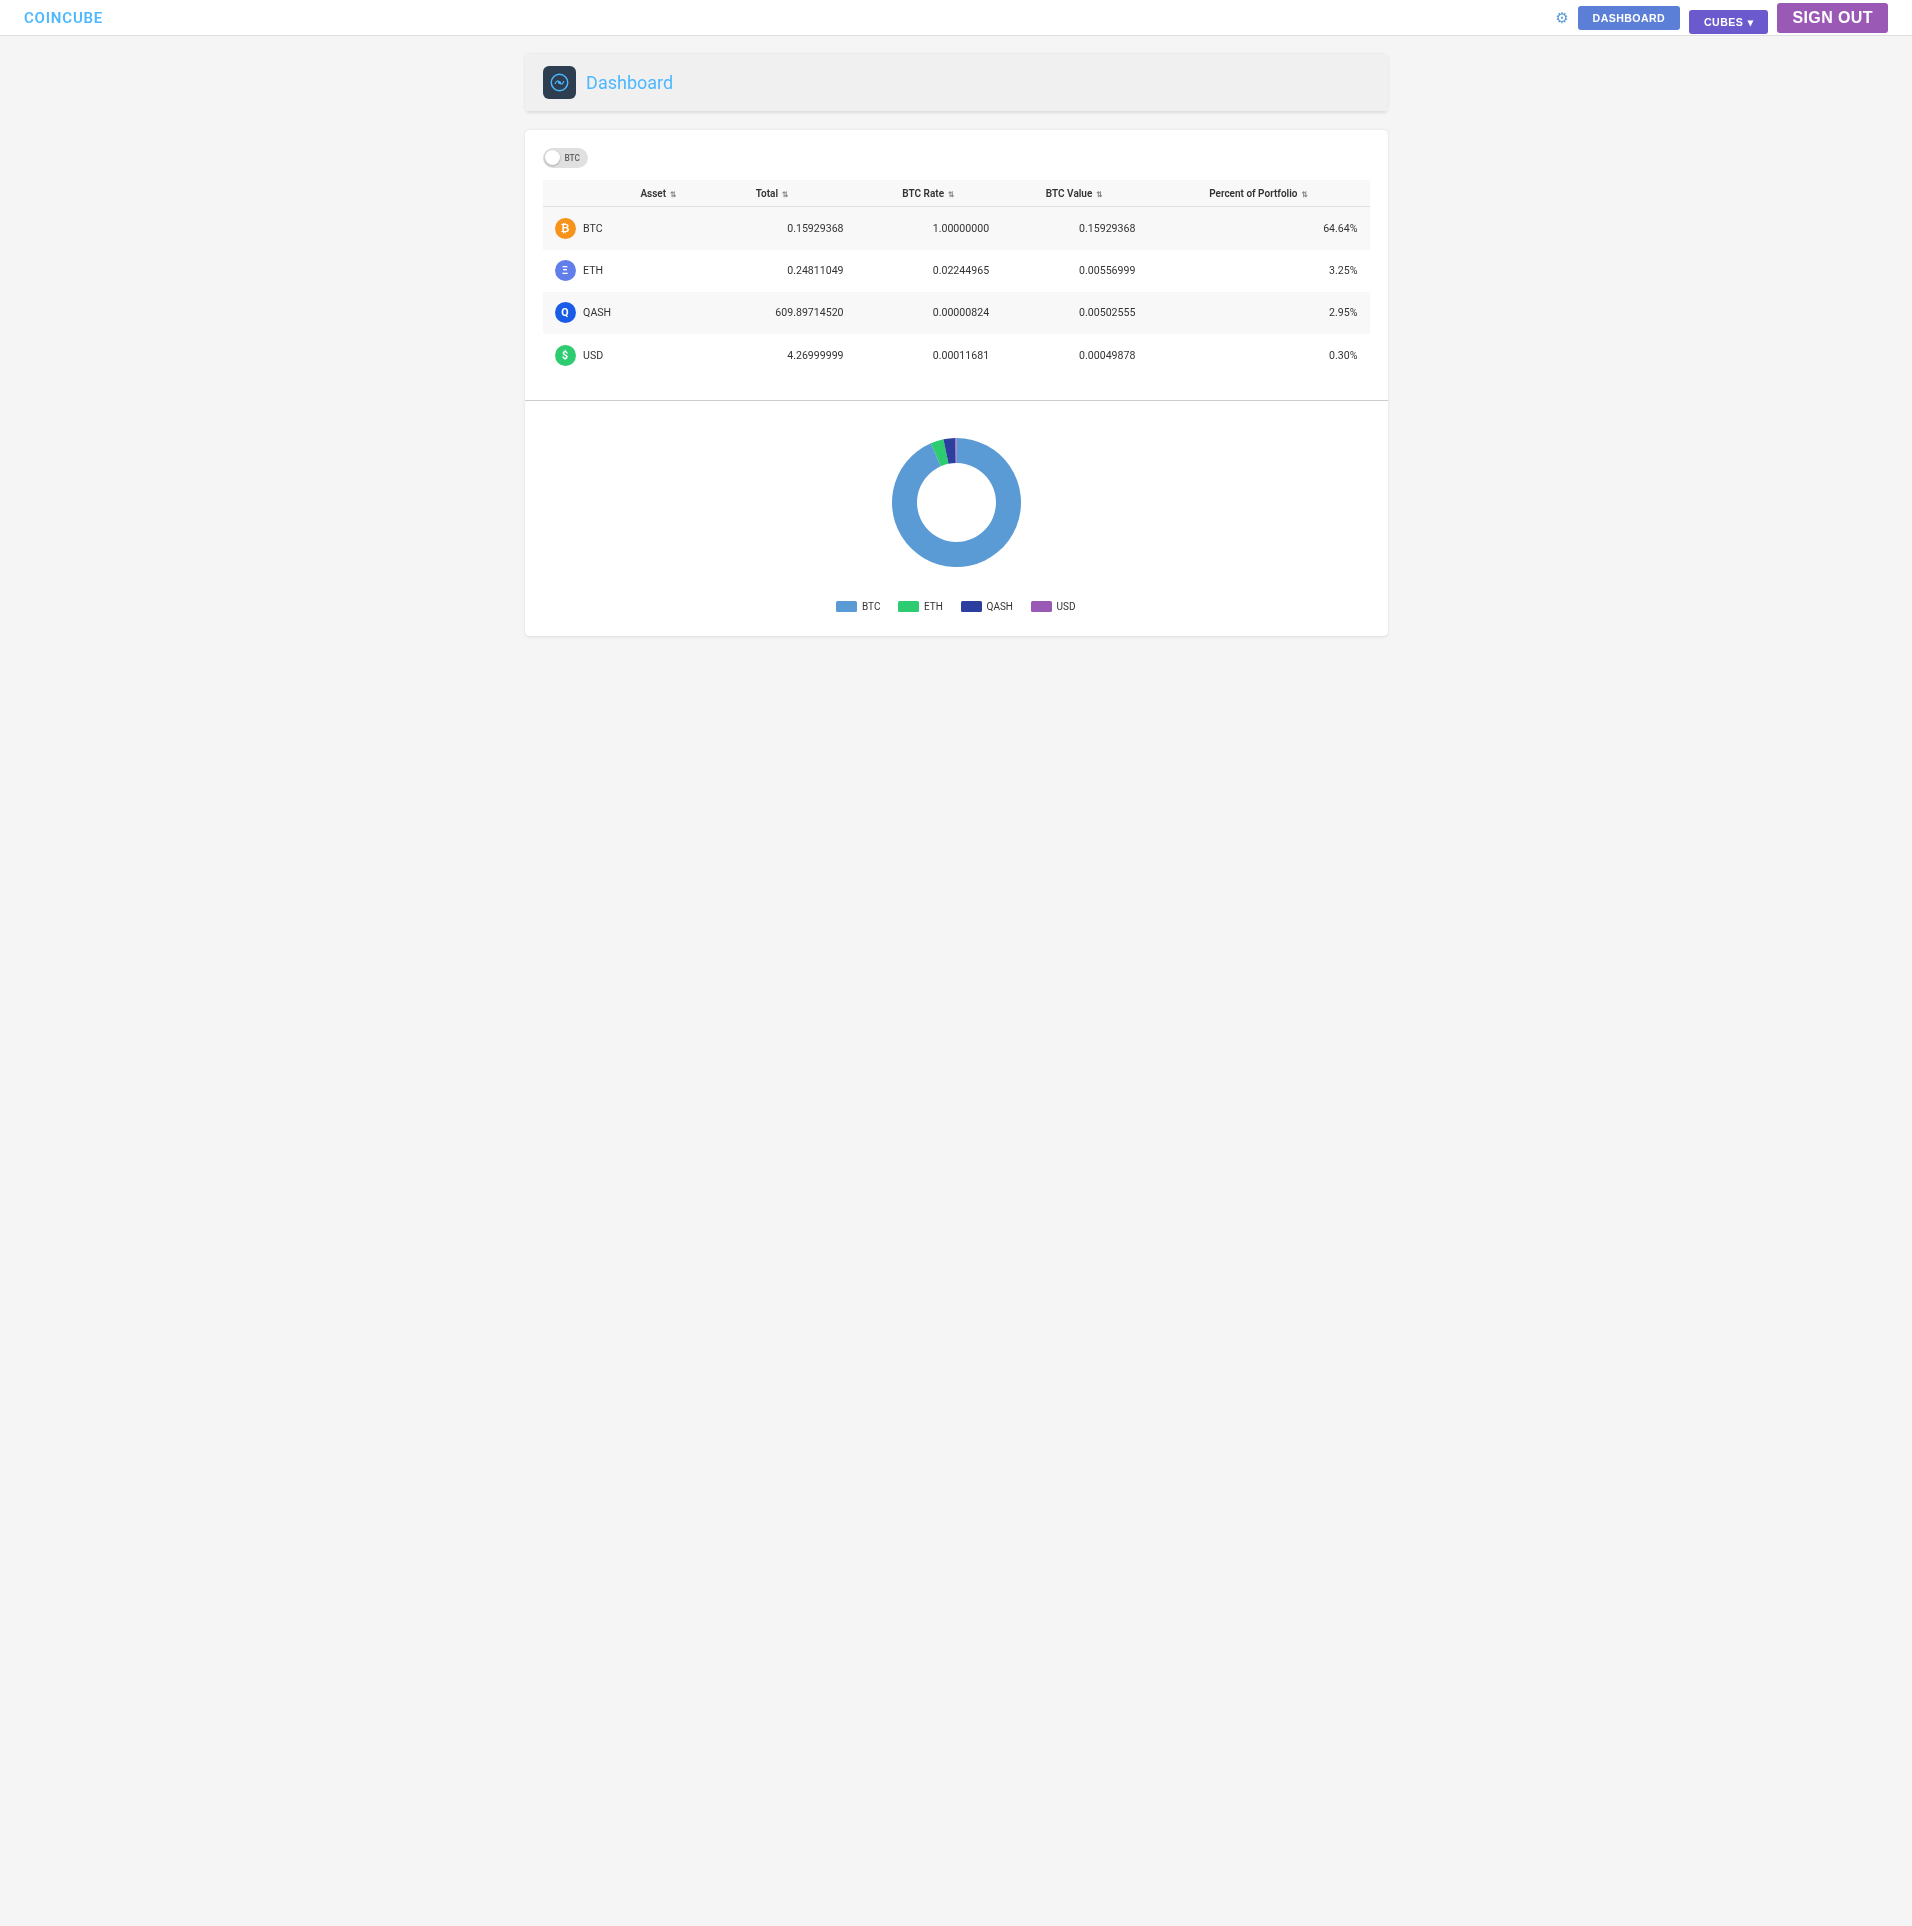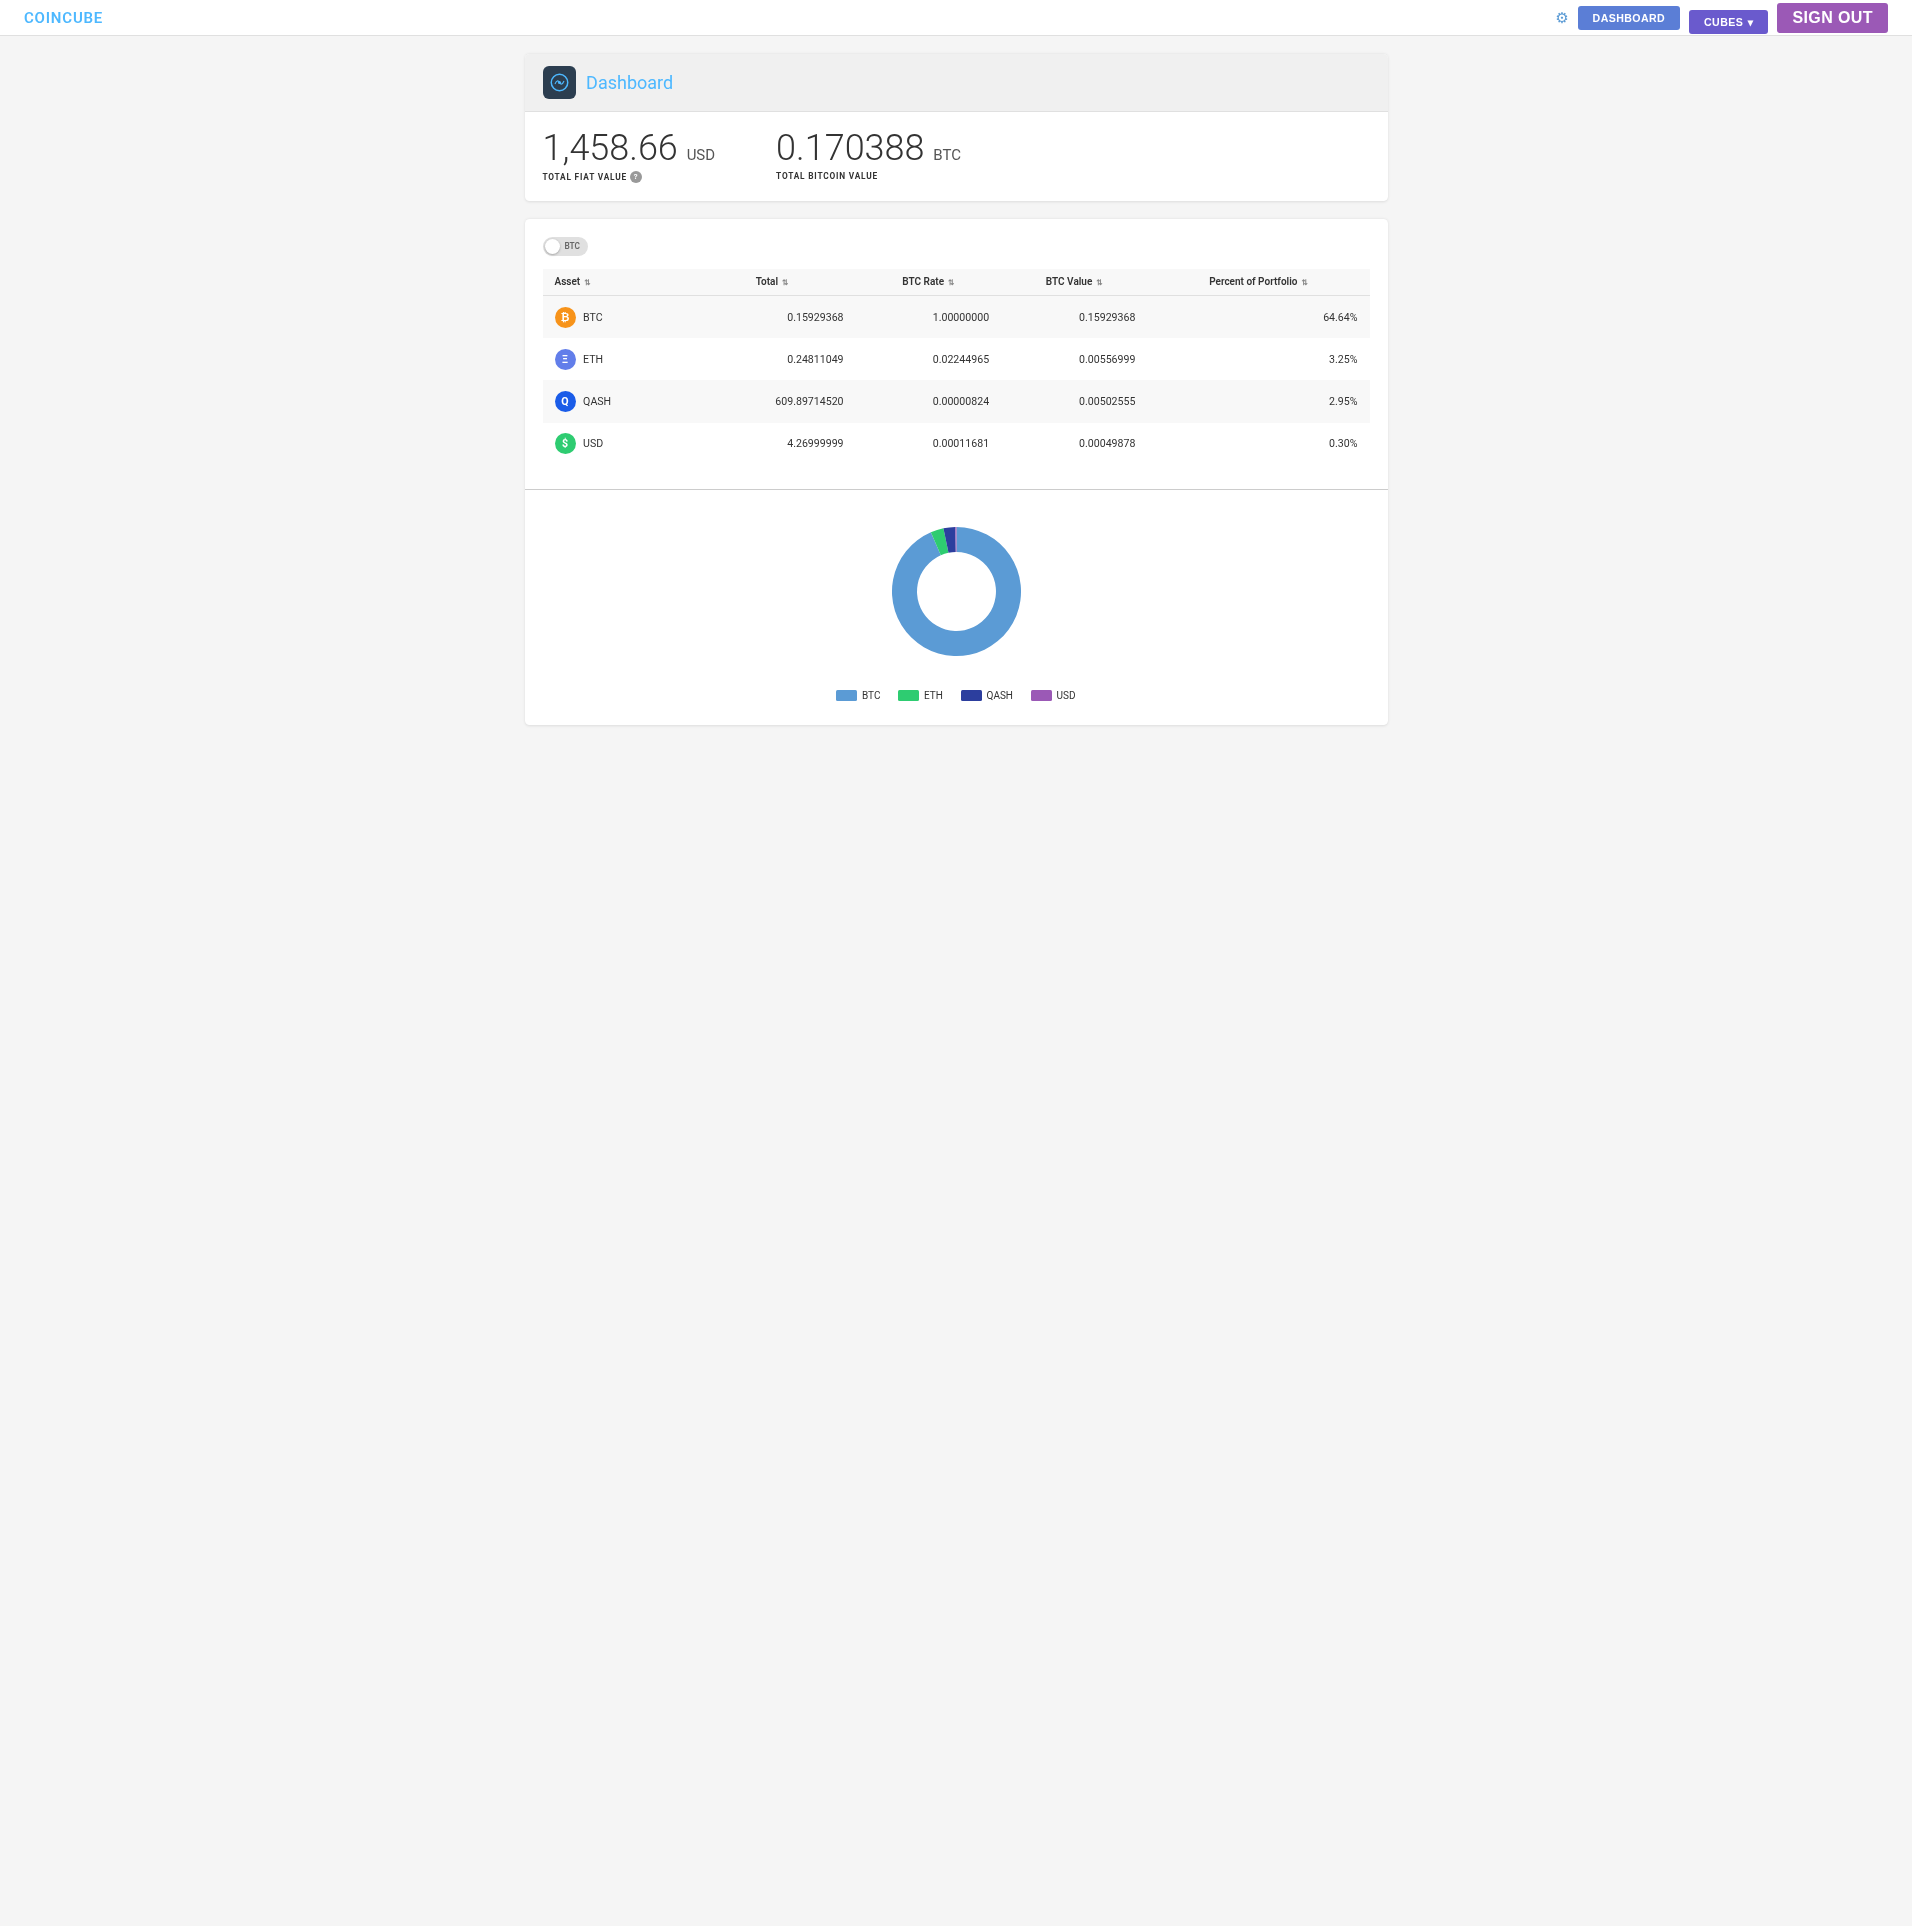--- a/index.html
+++ b/index.html
@@ -188,21 +188,21 @@
     }
     .portfolio-table th {
       text-align: center;
       font-size: 10px;
       font-weight: 600;
       color: #333;
       padding: 7.6px 12px;
       border-bottom: 0.8px solid #e0e0e0;
     }
     .portfolio-table th:first-child {
-      text-align: left;
+      text-align: right;
     }
     .portfolio-table td {
       padding: 10.6px 12px;
       font-size: 10.6px;
       text-align: right;
     }
     .portfolio-table td:first-child {
       text-align: left;
     }
     .portfolio-table tr:nth-child(odd) {
@@ -302,43 +302,20 @@
   <div class="card">
     <div class="card-header">
       <div class="card-icon card-icon-dashboard">
         <svg width="21" height="21" viewBox="0 0 28 28" fill="none">
           <circle cx="14" cy="14" r="11" stroke="#4db8ff" stroke-width="2" fill="none"></circle>
           <path d="M8 16 Q11 9 14 14 Q17 19 20 12" stroke="#4db8ff" stroke-width="1.5" fill="none"></path>
           <circle cx="14" cy="14" r="2" fill="#4db8ff"></circle>
         </svg>
       </div>
       <span class="card-title">Dashboard</span>
-    </div>
-    <div class="card-body">
-      <div class="dashboard-values">
-        <div class="value-block">
-          <div class="value-main">
-            <span>1,458.66</span>
-            <span class="value-currency">USD</span>
-          </div>
-          <div class="value-label">
-            <span>TOTAL FIAT VALUE</span>
-            <span class="help-icon">?</span>
-          </div>
-        </div>
-        <div class="value-block">
-          <div class="value-main">
-            <span>0.170388</span>
-            <span class="value-currency">BTC</span>
-          </div>
-          <div class="value-label">
-            <span>TOTAL BITCOIN VALUE</span>
-          </div>
-        </div>
-      </div>
     </div>
   </div>
 
   <div class="card">
     <div class="card-body">
 
       <div class="toggle-container">
         <div class="toggle-switch">
           <div class="toggle-dot"></div>
           <span class="toggle-label">BTC</span>

